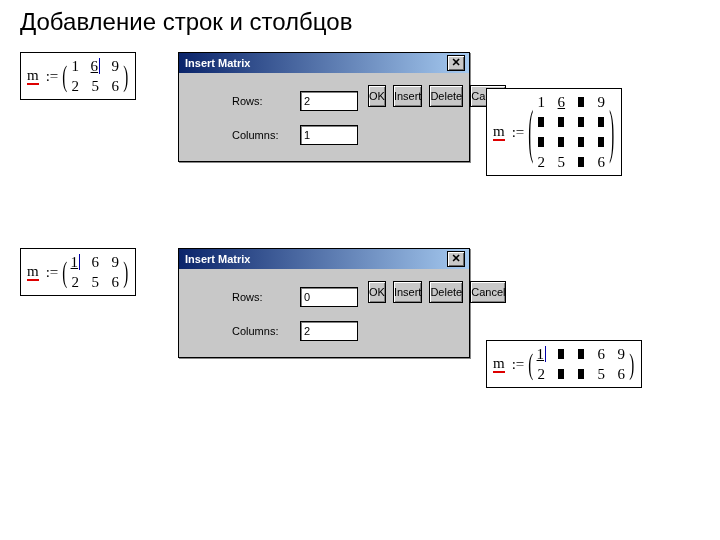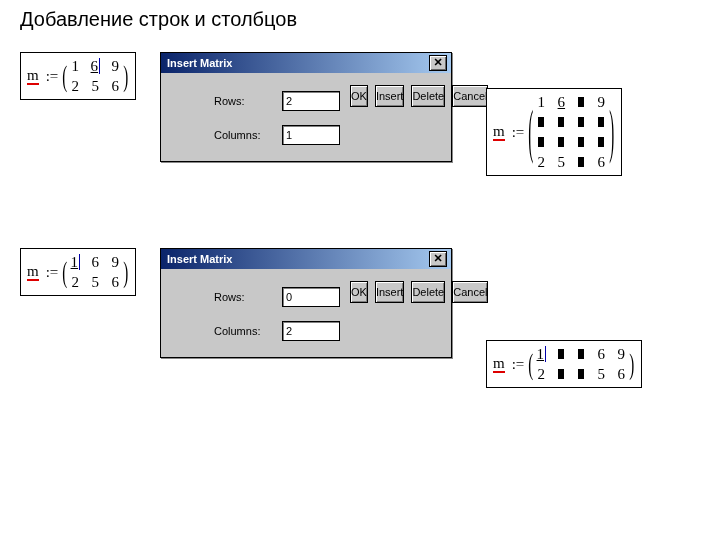--- a/index.html
+++ b/index.html
@@ -8,21 +8,21 @@
     background: #fff;
     width: 720px;
     height: 540px;
     overflow: hidden;
     position: relative;
   }
   .page-title {
     position: absolute;
     top: 8px;
     left: 20px;
-    font-size: 20px;
+    font-size: 24px;
     color: #000;
   }
   .matrix-box {
     position: absolute;
     border: 1px solid #000;
     background: #fff;
     padding: 4px 6px;
     display: flex;
     align-items: center;
     font-family: "Times New Roman", serif;
@@ -72,20 +72,21 @@
   }
 
   .dialog {
     position: absolute;
     width: 290px;
     border: 1px solid #000;
     background: #c8c8c8;
     font-family: Tahoma, Arial, sans-serif;
     font-size: 11px;
     box-shadow: 1px 1px 0 #888;
+    margin-left: 18px;
   }
   .titlebar {
     height: 20px;
     background: linear-gradient(to right, #0a246a, #a6caf0);
     color: #fff;
     font-weight: bold;
     display: flex;
     align-items: center;
     padding: 0 4px;
     justify-content: space-between;

